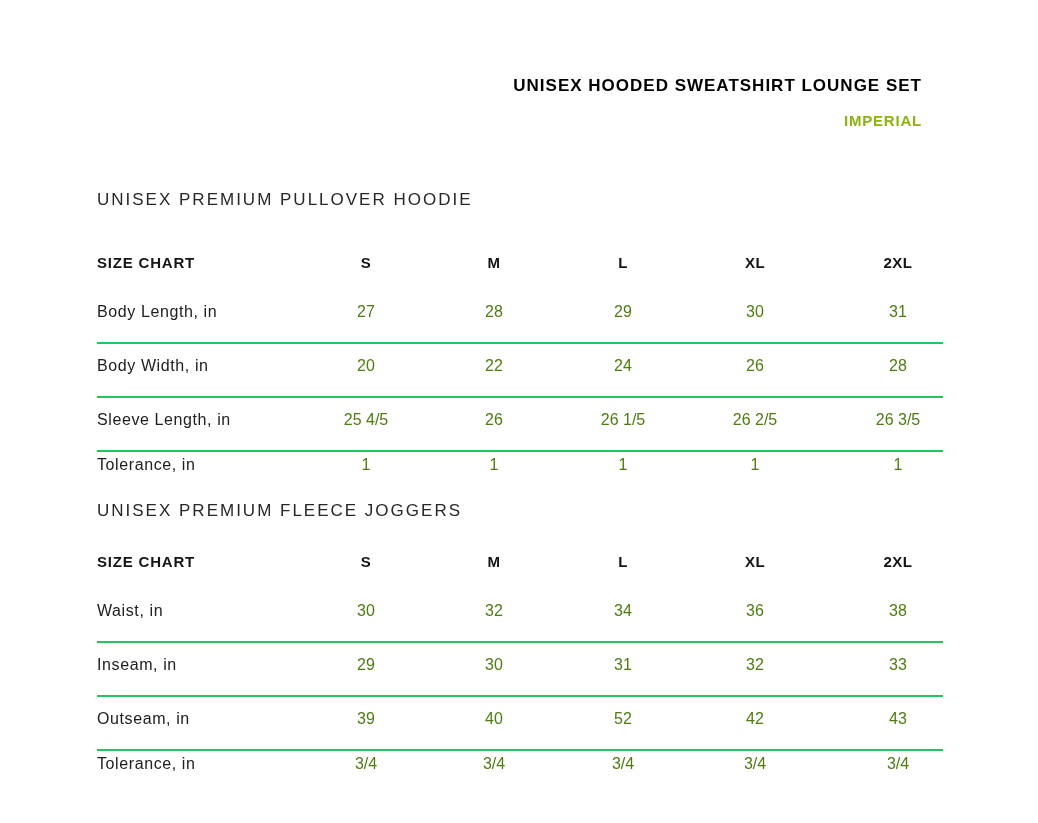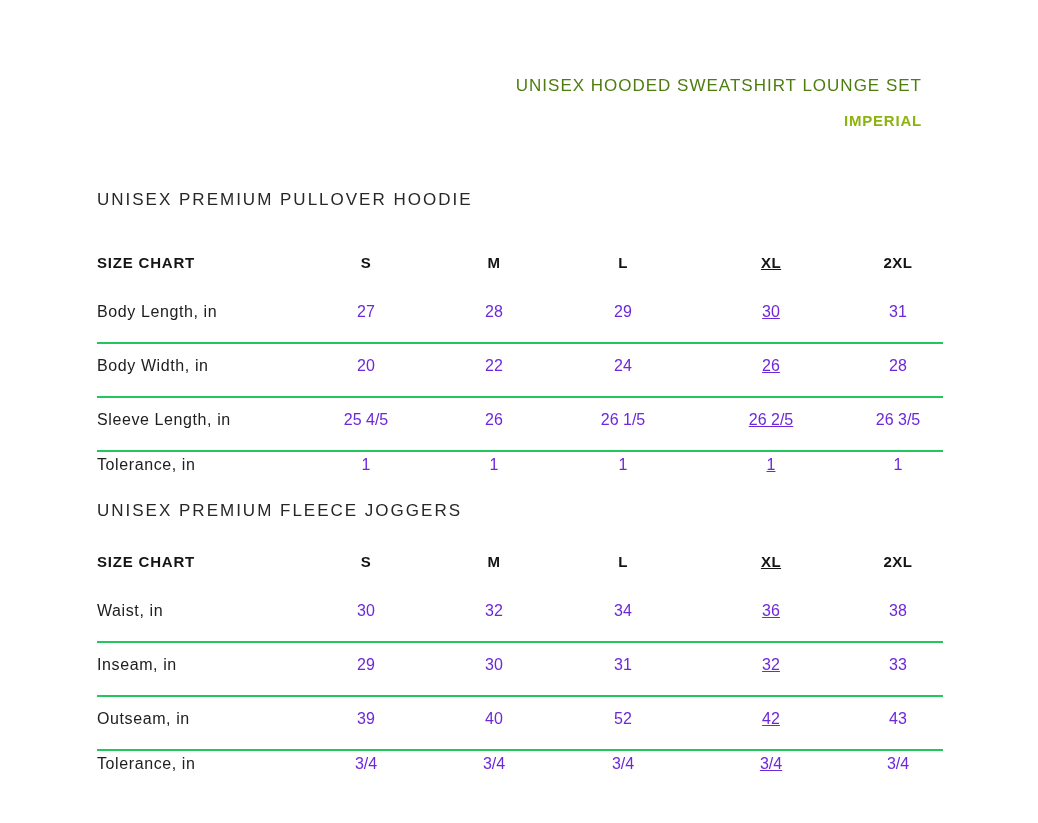--- a/index.html
+++ b/index.html
@@ -8,22 +8,22 @@
     width:1038px; height:823px;
     background:#ffffff;
     font-family:"Liberation Sans", sans-serif;
     color:#1f1f1f;
     overflow:hidden;
   }
 
   
   .doc-title {
     position:absolute; top:76px; right:116px;
-    font-size:17px; font-weight:400; letter-spacing:1px;
-    color:#4d7c0f; white-space:nowrap;
+    font-size:17px; font-weight:700; letter-spacing:1px;
+    color:#000000; white-space:nowrap;
   }
   .unit-label {
     position:absolute; top:112px; right:116px;
     font-size:15px; font-weight:700; letter-spacing:0.8px;
     white-space:nowrap;
   }
 
   
   .product-section { position:absolute; left:97px; width:846px; }
   .section-hoodie  { top:190px; }
@@ -47,27 +47,27 @@
   .thead .cell { top:0; }
   .tolerance .cell { top:4px; }
 
   .cell.label {
     left:0; font-size:16px; letter-spacing:0.6px; color:#202020;
   }
   .thead .cell.label {
     font-weight:700; font-size:15px; letter-spacing:0.8px; color:#141414;
   }
   .colhead { font-weight:700; font-size:15px; letter-spacing:0.5px; color:#141414; }
-  .val { font-size:16px; color:#6d28d9; }
+  .val { font-size:16px; color:#4d7c0f; }
 
   
   .c0 { left:269px; transform:translateX(-50%); }
   .c1 { left:397px; transform:translateX(-50%); }
   .c2 { left:526px; transform:translateX(-50%); }
-  .c3 { left:674px; transform:translateX(-50%);text-decoration:underline; }
+  .c3 { left:658px; transform:translateX(-50%); }
   .c4 { left:801px; transform:translateX(-50%); }
 </style>
 </head>
 <body>
 
 <div class="page">
 
   <div class="doc-title">UNISEX HOODED SWEATSHIRT LOUNGE SET</div>
   <div class="unit-label" style="color: rgb(141, 179, 14); margin-left: 14px;">IMPERIAL</div>
 

